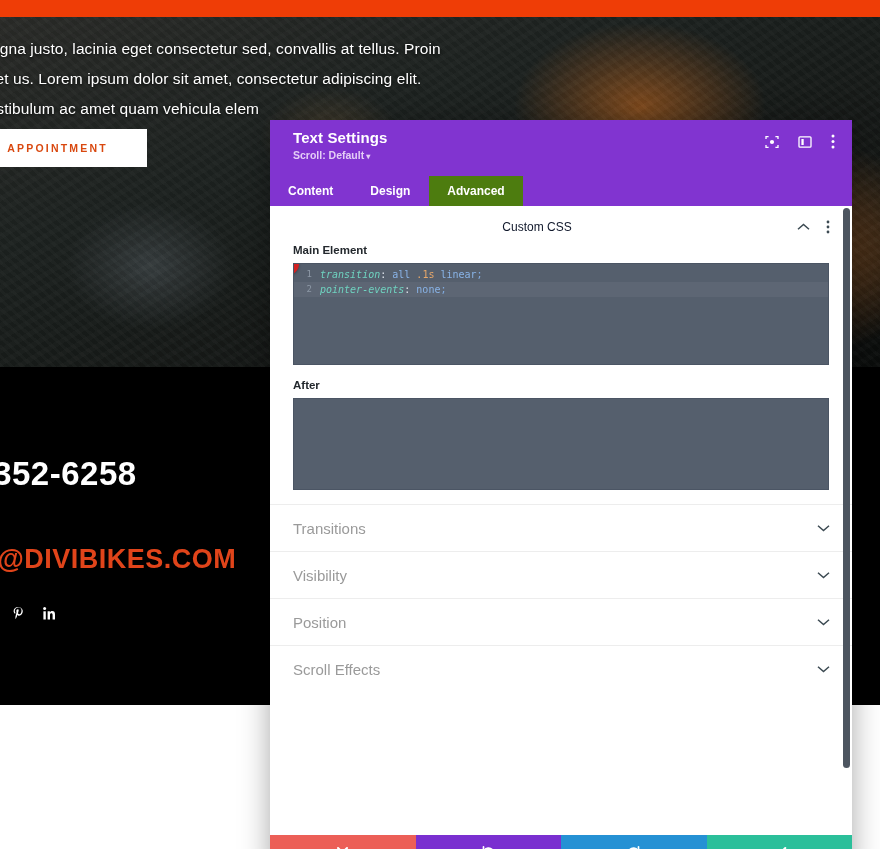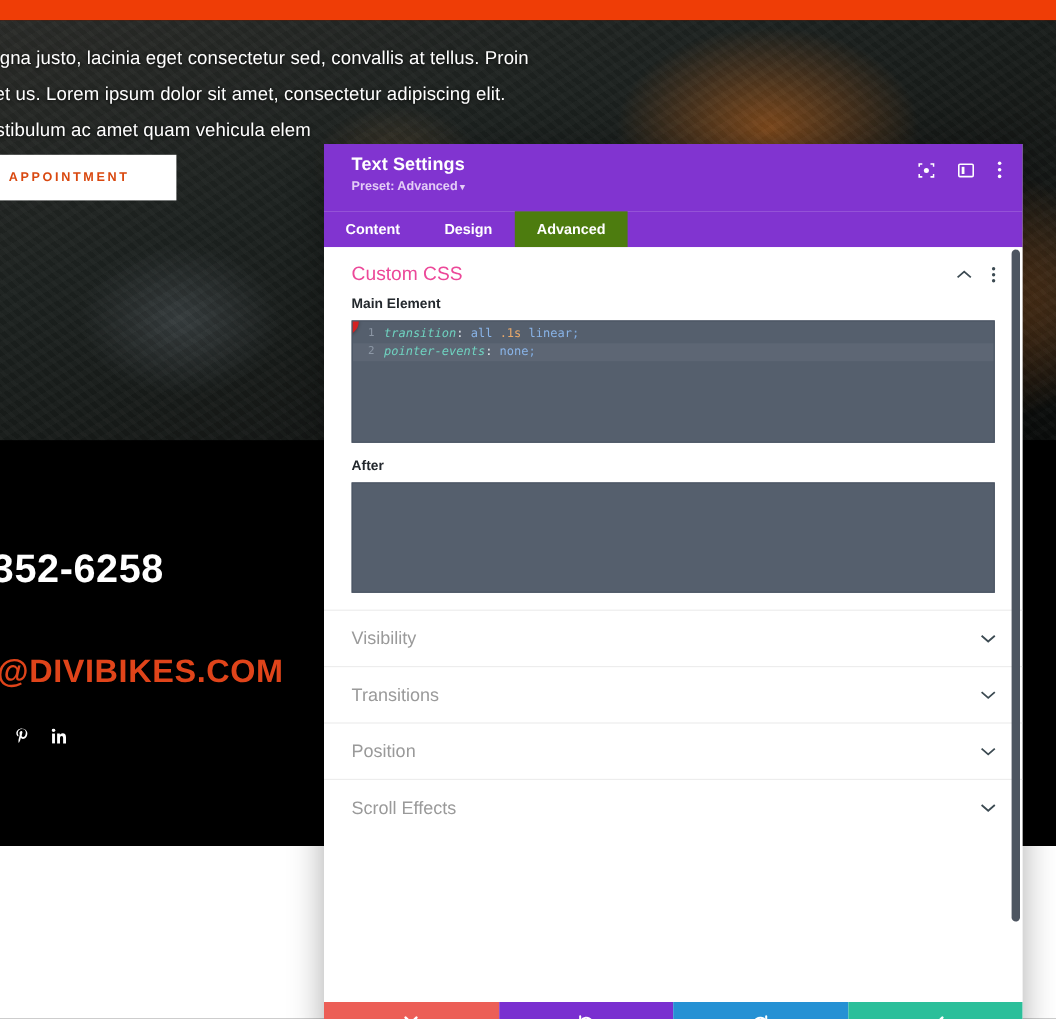--- a/index.html
+++ b/index.html
@@ -164,23 +164,24 @@
     position: relative;
     overflow: hidden;
     background: #ffffff;
   }
 
   .sec-header {
     display: flex; align-items: center;
     padding: 14px 22px 10px 23px;
   }
   .sec-title {
-    color: #ec4899;
-    font-size: 16px;
+    color: #0f172a;
+    font-size: 12px;
     flex: 1;
+    text-align: center;
   }
   .sec-ctrl {
     color: #3c4a52;
     margin-left: 16px;
     display: inline-flex;
     cursor: pointer;
   }
 
   .field { padding: 0 23px; margin-bottom: 14px; }
   .field-label {
@@ -314,21 +315,21 @@
       </svg>
     </span>
   </div>
 </div>
 
 <div id="modal">
 
   <div class="modal-header">
     <div class="modal-title">Text Settings</div>
     <div class="modal-preset">
-      <span>Preset: Advanced</span><span class="caret">▾</span>
+      <span>Scroll: Default</span><span class="caret">▾</span>
     </div>
 
     <div class="header-icons">
       <span class="hicon">
         <svg width="14" height="14" viewBox="0 0 14 14" fill="none" stroke="#ffffff" stroke-width="1.3">
           <path d="M1 4V1.6h2.6M13 4V1.6h-2.6M1 10v2.4h2.6M13 10v2.4h-2.6"></path>
           <circle cx="7" cy="7" r="2.1" fill="#ffffff" stroke="none"></circle>
         </svg>
       </span>
       <span class="hicon">
@@ -388,29 +389,29 @@
         </div>
       </div>
     </div>
 
     <div class="field">
       <div class="field-label">After</div>
       <div class="code-box"></div>
     </div>
 
     <div class="toggle-row">
-      <span class="tr-label">Visibility</span>
+      <span class="tr-label">Transitions</span>
       <span class="tr-chev">
         <svg width="13" height="8" viewBox="0 0 13 8" fill="none" stroke="#3c4a52" stroke-width="1.5">
             <path d="M1 1.8L6.5 6.6 12 1.8"></path>
           </svg>
       </span>
     </div>
     <div class="toggle-row">
-      <span class="tr-label">Transitions</span>
+      <span class="tr-label">Visibility</span>
       <span class="tr-chev">
         <svg width="13" height="8" viewBox="0 0 13 8" fill="none" stroke="#3c4a52" stroke-width="1.5">
             <path d="M1 1.8L6.5 6.6 12 1.8"></path>
           </svg>
       </span>
     </div>
     <div class="toggle-row">
       <span class="tr-label">Position</span>
       <span class="tr-chev">
         <svg width="13" height="8" viewBox="0 0 13 8" fill="none" stroke="#3c4a52" stroke-width="1.5">

